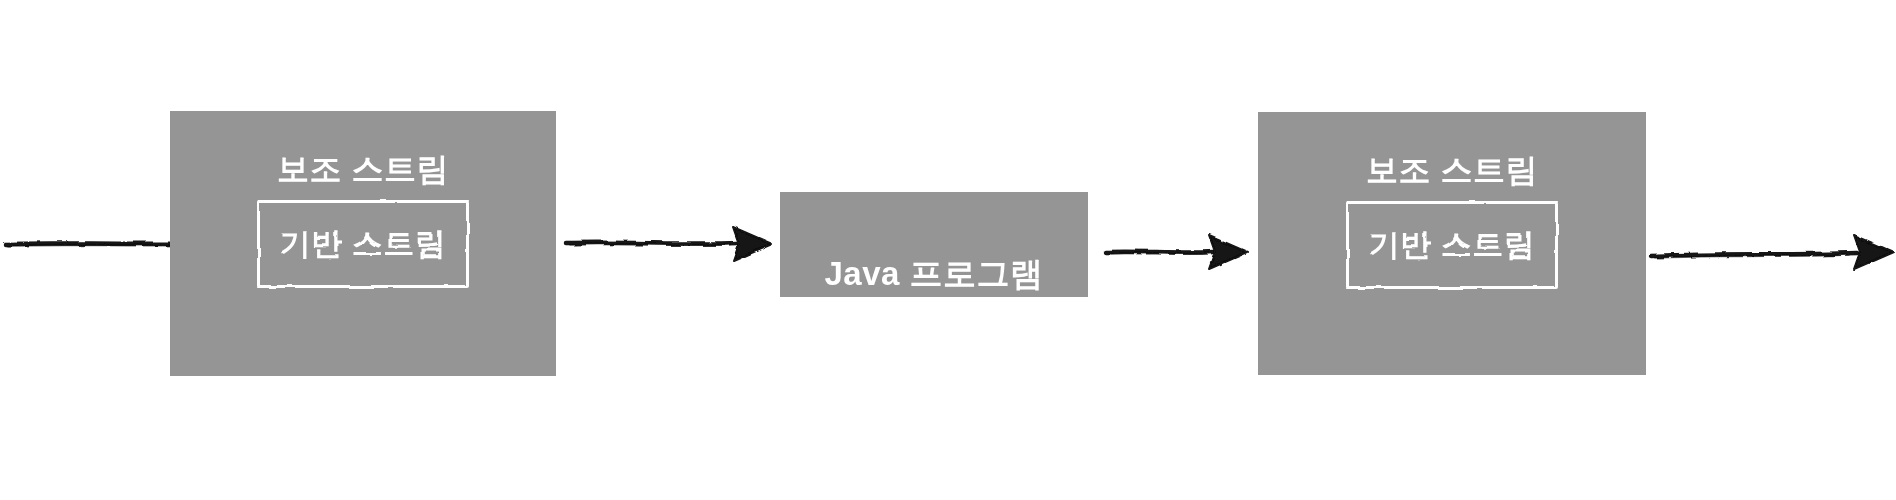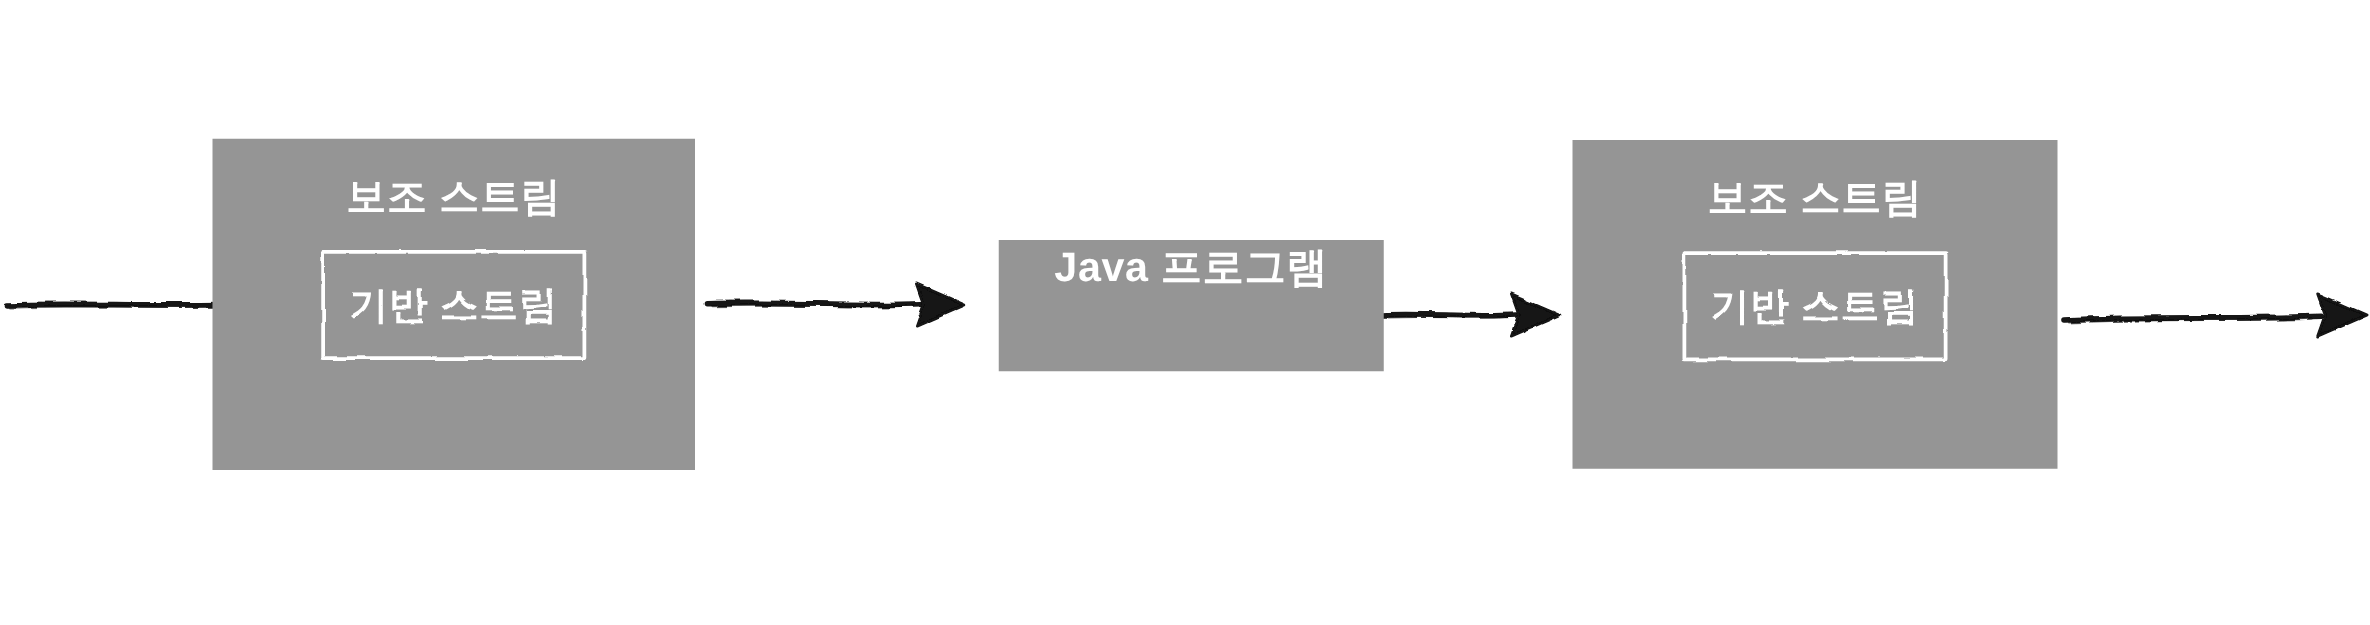--- a/index.html
+++ b/index.html
@@ -42,21 +42,21 @@
   }
   .box {
     position: absolute;
     background: var(--box-fill, #959595);
     color: var(--box-text, #ffffff);
     font-weight: bold;
   }
   .box-outer-left  { left: 170px;  top: 111px; width: 386px; height: 265px; }
   .box-outer-right { left: 1258px; top: 112px; width: 388px; height: 263px; }
   .box-title {
-    margin-top: 28px;
+    margin-top: 40px;
     text-align: center;
     font-size: 32px;
     line-height: 36px;
     letter-spacing: 0.5px;
   }
   .inner-box {
     position: absolute;
     left: 50%;
     top: 89px;
     transform: translateX(-50%);
@@ -65,26 +65,26 @@
     border: 3px solid var(--inner-border, #ffffff);
     border-radius: 2px;
     display: flex;
     align-items: center;
     justify-content: center;
     font-size: 31px;
     letter-spacing: 0.5px;
     filter: url(#rough-border);
   }
   .box-program {
-    left: 799px;
+    left: 780px;
     top: 192px;
     width: 308px;
     height: 105px;
     display: flex;
-    align-items: flex-start;
+    align-items: flex-end;
     justify-content: center;
     font-size: 33px;
     letter-spacing: 0.5px;
   }
 </style>
 </head>
 <body>
 
 <div class="canvas">
 

